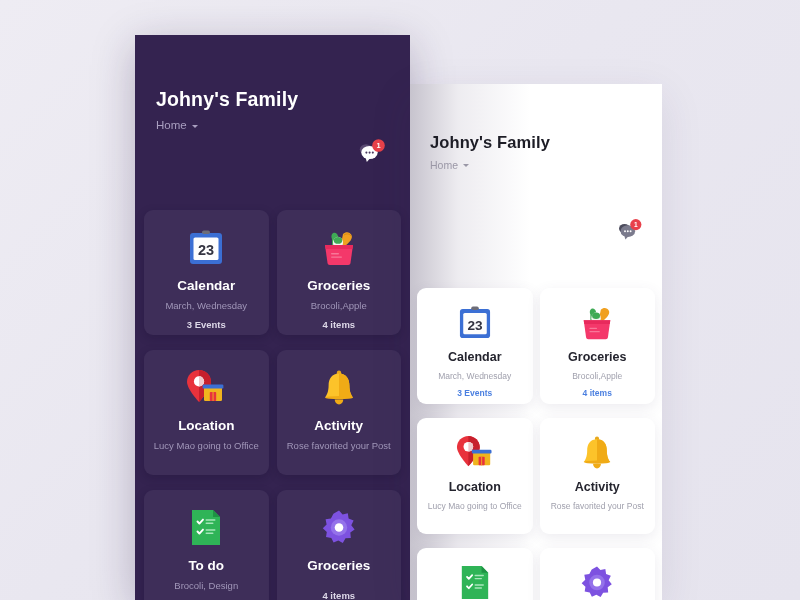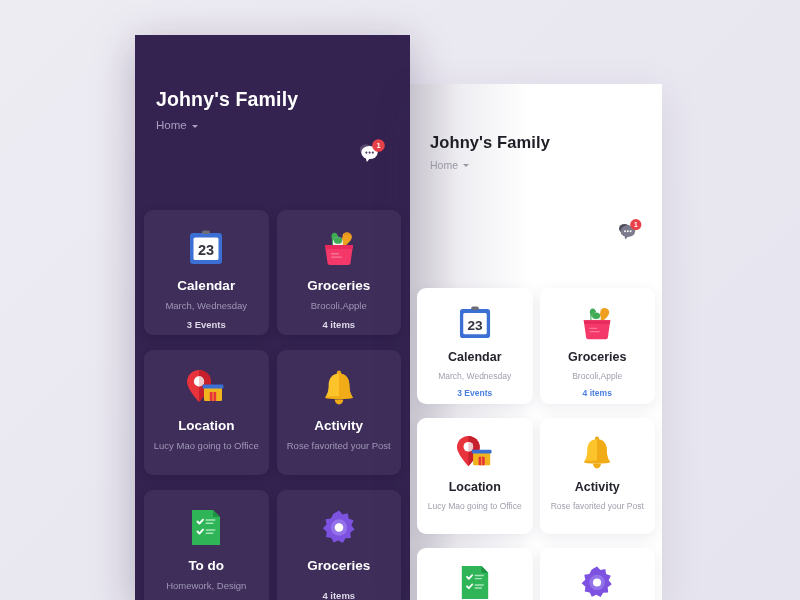--- a/index.html
+++ b/index.html
@@ -289,21 +289,21 @@
           <path d="M24 2 L31 9 L24 9 Z" fill="#1f9344"></path>
           <path d="M8.5 13.5 L10.4 15.6 L14 11.6" stroke="#ffffff" stroke-width="1.9" fill="none" stroke-linecap="round" stroke-linejoin="round"></path>
           <path d="M8.5 23.5 L10.4 25.6 L14 21.6" stroke="#ffffff" stroke-width="1.9" fill="none" stroke-linecap="round" stroke-linejoin="round"></path>
           <rect x="16.5" y="11.3" width="10" height="1.5" rx="0.75" fill="#a6e6ba"></rect>
           <rect x="16.5" y="14.6" width="8" height="1.5" rx="0.75" fill="#a6e6ba"></rect>
           <rect x="16.5" y="21.3" width="10" height="1.5" rx="0.75" fill="#a6e6ba"></rect>
           <rect x="16.5" y="24.6" width="8" height="1.5" rx="0.75" fill="#a6e6ba"></rect>
         </svg>
       </div>
       <div class="t">To do</div>
-      <div class="s">Homework, Design</div>
+      <div class="s">Brocoli, Design</div>
 
     </div>
 
     <div class="dcard">
       <div class="ic">
         <svg width="38" height="38" viewBox="0 0 38 38">
           <path d="M19 1.5 L22.6 5.4 L27.8 4.3 L28.6 9.6 L33.6 11.4 L31.3 16.2 L34.6 20.4 L30.3 23.6 L30.8 28.9 L25.5 29.3 L22.8 33.9 L18.3 31.5 L13.6 33.6 L11.3 28.9 L6 28.1 L6.8 22.9 L2.8 19.3 L6.6 15.5 L5.6 10.3 L10.9 9.5 L13.4 4.8 Z" fill="#7d52e0"></path>
           <circle cx="19" cy="18.5" r="8.2" fill="#9472ea"></circle>
           <circle cx="19" cy="18.5" r="4.3" fill="#ffffff"></circle>
         </svg>

